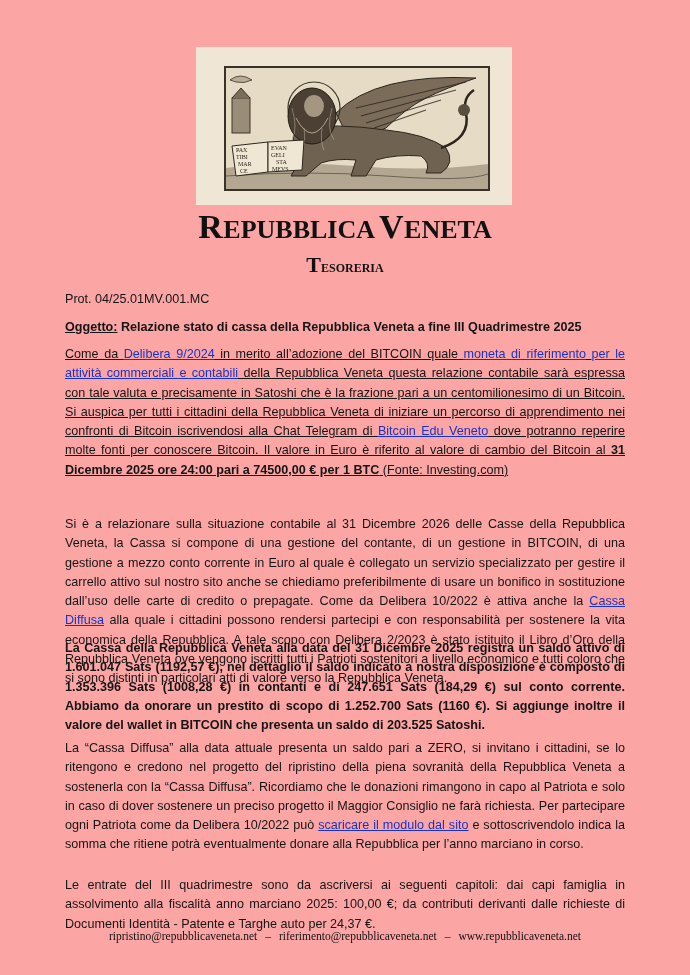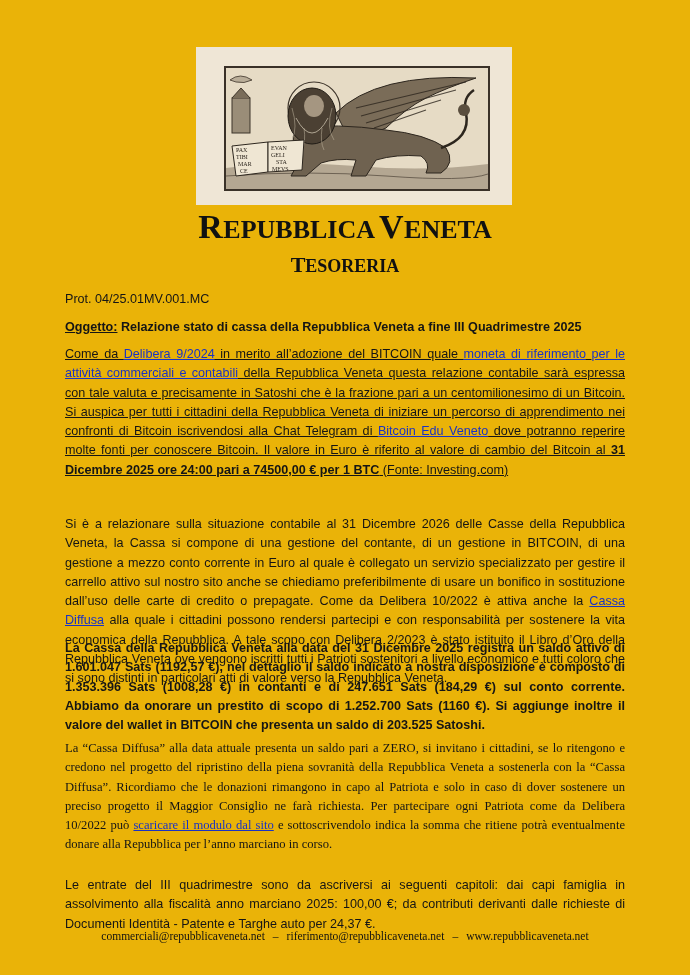--- a/index.html
+++ b/index.html
@@ -1,41 +1,41 @@
 <!DOCTYPE html>
 <html><head>
 <meta charset="utf-8">
 <style>
   html, body { margin: 0; padding: 0; background: #ffffff; }
   body { width: 690px; height: 975px; position: relative; overflow: hidden; color: #111; }
-  .page { position: absolute; left: 0; top: 0; width: 690px; height: 975px; background: #eab308; }
+  .page { position: absolute; left: 0; top: 0; width: 690px; height: 975px; background: #fca5a5; }
 
   
   .emblem { position: absolute; left: 196px; top: 47px; width: 316px; height: 158px; background: #efe6d6; }
   .emblem-frame { position: absolute; left: 28px; top: 19px; width: 262px; height: 121px; border: 2px solid #3a3128; background: #e7dcc7; overflow: hidden; }
   .emblem svg { position: absolute; left: 0; top: 0; }
 
   
   .title { position: absolute; left: 0; width: 690px; top: 208px; text-align: center;
            font-family: "Liberation Serif", "DejaVu Serif", serif; font-weight: bold; color: #111; }
   .title .big { font-size: 34px; letter-spacing: 0.5px; }
   .title .sc { font-size: 26px; }
   .subtitle { position: absolute; left: 0; width: 690px; top: 252px; text-align: center;
               font-family: "Liberation Serif", "DejaVu Serif", serif; font-weight: bold; color: #111; }
   .subtitle .big { font-size: 22px; }
-  .subtitle .sc { font-size: 18px; }
+  .subtitle .sc { font-size: 12px; }
 
   .body-text { font-family: "Liberation Sans", "DejaVu Sans", sans-serif; font-size: 12.6px; line-height: 19.3px; color: #151515; }
   .prot { position: absolute; left: 65px; top: 290px; }
   .oggetto { position: absolute; left: 65px; top: 318px; font-weight: bold; }
   .para { position: absolute; left: 65px; width: 560px; text-align: justify; }
   .p1 { top: 345px; text-decoration: underline; }
   .p2 { top: 487px; margin-top: 28px; }
   .p3 { top: 639px; }
-  .p4 { top: 739px; font-family: Liberation Serif, serif; }
+  .p4 { top: 739px; }
   .p5 { top: 876px; }
   .u { text-decoration: underline; }
   a.link { color: #1a33c4; text-decoration: underline; }
   b { font-weight: bold; }
 
   .footer { position: absolute; left: 0; width: 690px; top: 930px; text-align: center;
             font-family: "Liberation Serif", "DejaVu Serif", serif; font-size: 11.5px; color: #111; }
   .footer .sep { margin: 0 8px; }
 </style>
 </head>
@@ -109,16 +109,16 @@
     <b>La Cassa della Repubblica Veneta alla data del 31 Dicembre 2025 registra un saldo attivo di 1.601.047 Sats (1192,57 €), nel dettaglio il saldo indicato a nostra disposizione è composto di 1.353.396 Sats (1008,28 €) in contanti e di 247.651 Sats (184,29 €) sul conto corrente. Abbiamo da onorare un prestito di scopo di 1.252.700 Sats (1160 €). Si aggiunge inoltre il valore del wallet in BITCOIN che presenta un saldo di 203.525 Satoshi.</b>
   </div>
 
   <div class="body-text para p4">
     <span>La “Cassa Diffusa” alla data attuale presenta un saldo pari a ZERO, si invitano i cittadini, se lo ritengono e credono nel progetto del ripristino della piena sovranità della Repubblica Veneta a sostenerla con la “Cassa Diffusa”.  Ricordiamo che le donazioni rimangono in capo al Patriota e solo in caso di dover sostenere un preciso progetto il Maggior Consiglio ne farà richiesta. Per partecipare ogni Patriota come da Delibera 10/2022 può </span><a class="link" href="#">scaricare il modulo dal sito</a><span> e sottoscrivendolo indica la somma che ritiene potrà eventualmente donare alla Repubblica per l’anno marciano in corso.</span>
   </div>
 
   <div class="body-text para p5">Le entrate del III quadrimestre sono da ascriversi ai seguenti capitoli: dai capi famiglia in assolvimento alla fiscalità anno marciano 2025: 100,00 €; da contributi derivanti dalle richieste di Documenti Identità - Patente e Targhe auto per 24,37 €.</div>
 
   <div class="footer">
-    <span>commerciali@repubblicaveneta.net</span><span class="sep">–</span><span>riferimento@repubblicaveneta.net</span><span class="sep">–</span><span>www.repubblicaveneta.net</span>
+    <span>ripristino@repubblicaveneta.net</span><span class="sep">–</span><span>riferimento@repubblicaveneta.net</span><span class="sep">–</span><span>www.repubblicaveneta.net</span>
   </div>
 
 </div>
 
 </body></html>

